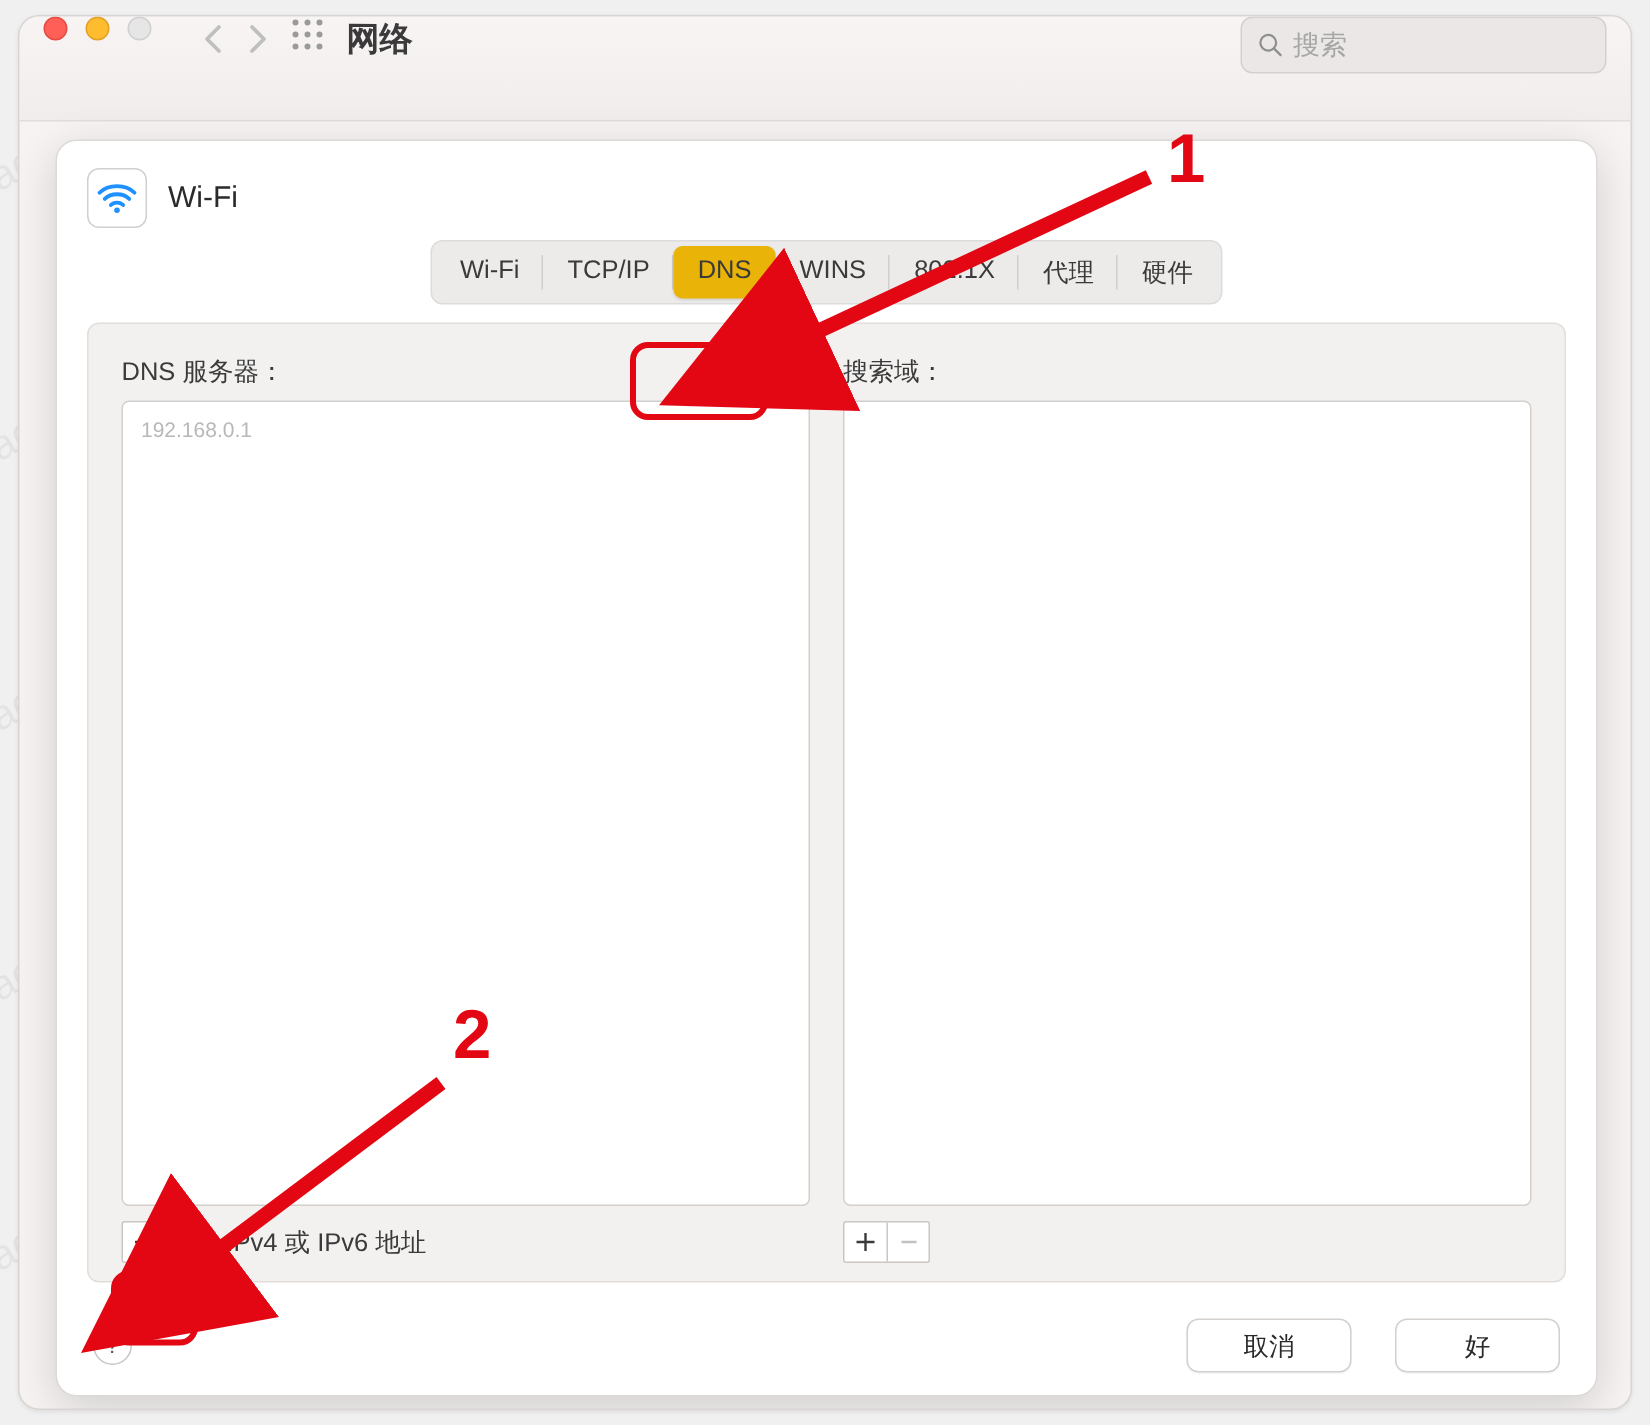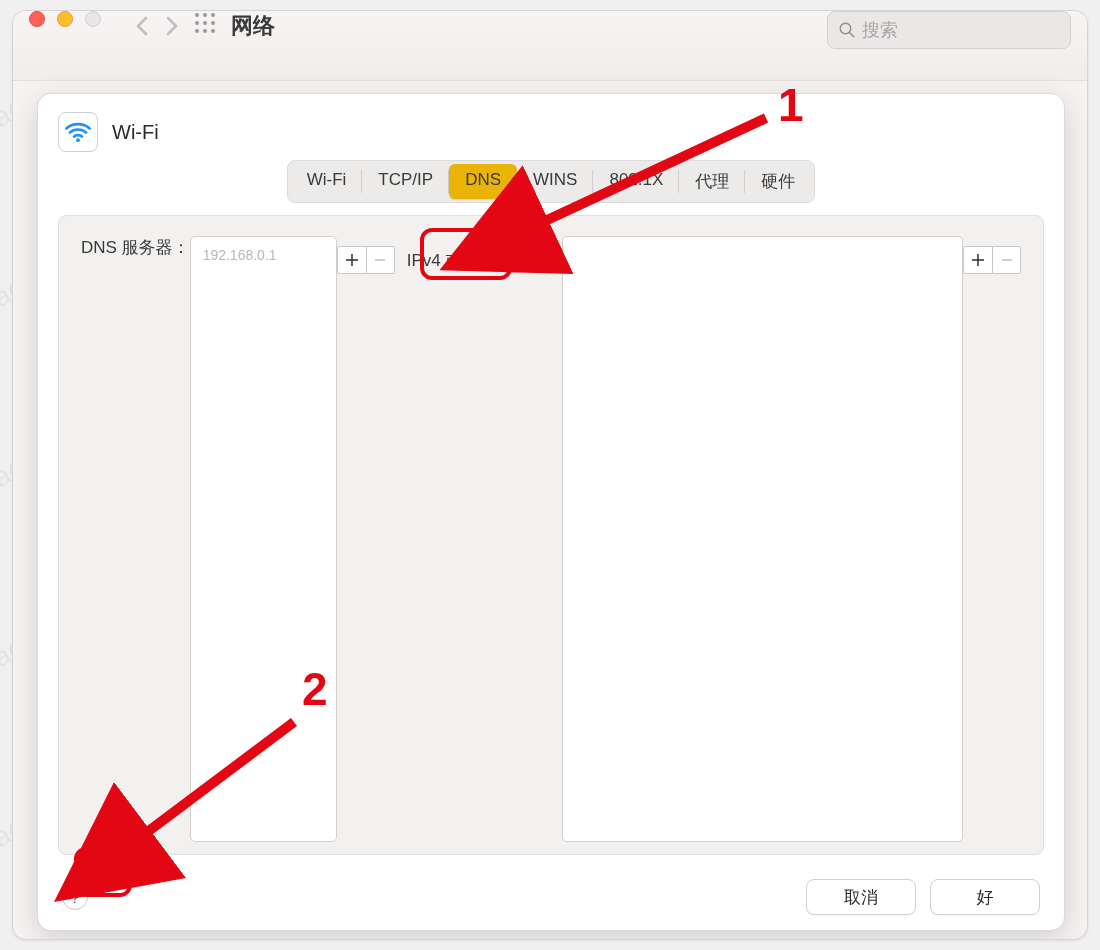--- a/index.html
+++ b/index.html
@@ -67,39 +67,39 @@
   }
   .tab.active { background:#eab308; border-radius:6px; box-shadow:0 1px 2px rgba(0,0,0,0.12); }
   .tab.active::after{ display:none; }
   .tab.active + .tab::before{ display:none; }
 
   
   .content-panel {
     margin: 12px 20px 0 20px; height:640px; background:#f3f1f0; border:1px solid #e1dedc; border-radius:8px;
     padding: 20px 22px 12px 22px; display:flex; gap:22px;
   }
-  .col { flex:1; display:flex; flex-direction:row; }
+  .col { flex:1; display:flex; flex-direction:column; }
   .col-label { font-size:17px; color:#3a3a3a; margin-bottom:8px; }
   .listbox {
     flex:1; background:#fff; border:1px solid #d2cfcd; border-radius:5px; padding:10px 12px; font-size:14px; color:#b8b8b8; overflow:auto;
   }
   .listfooter { display:flex; align-items:center; gap:12px; margin-top:10px; height:28px;}
   .pm-group { display:flex; border:1px solid #c9c6c4; border-radius:2px; background:#fff;}
   .pm-btn {
     width:28px; height:26px; display:flex; align-items:center; justify-content:center; font-size:18px; color:#3a3a3a;
   }
   .pm-btn.minus{ color:#c2c2c2; border-left:1px solid #c9c6c4;}
   .hint { font-size:17px; color:#3a3a3a; }
 
   
   .sheet-bottom { position:absolute; left:0; right:0; bottom:0; height:66px; display:flex; align-items:center; padding:0 24px; }
   .help-btn { width:26px; height:26px; border:1px solid #c9c6c4; border-radius:50%; background:#fff; color:#5a5a5a; font-size:15px; display:flex; align-items:center; justify-content:center;}
   .btn-spacer{flex:1;}
   .push-btn {
-    min-width:110px; height:36px; border:1px solid #d3d0ce; background:#fff; border-radius:8px; font-size:17px; color:#2a2a2a; padding:0 22px; margin-left:14px;
+    min-width:110px; height:36px; border:1px solid #d3d0ce; background:#fff; border-radius:8px; font-size:17px; color:#2a2a2a; padding:0 22px; margin-left:29px;
     box-shadow: 0 1px 1px rgba(0,0,0,0.04);
   }
 
   
   .anno { position:absolute; pointer-events:none; }
   .anno-box { position:absolute; border:4px solid #e30613; border-radius:12px; }
   .anno-label { position:absolute; color:#e30613; font-weight:800; font-size:46px; font-family: Arial, sans-serif; }
   .arrow { position:absolute; }
   .arrow svg { overflow:visible; }
 </style>
@@ -215,20 +215,21 @@
               <svg width="14" height="14" viewBox="0 0 14 14">
                   <line x1="2" y1="7" x2="12" y2="7" stroke="#c2c2c2" stroke-width="1.6"></line>
                 </svg>
             </div>
           </div>
           <div class="hint">IPv4 或 IPv6 地址</div>
         </div>
       </div>
 
       <div class="col">
+        <div class="col-label">搜索域：</div>
         <div class="listbox"></div>
         <div class="listfooter">
           <div class="pm-group">
             <div class="pm-btn">
               <svg width="14" height="14" viewBox="0 0 14 14">
                   <line x1="7" y1="1" x2="7" y2="13" stroke="#3a3a3a" stroke-width="1.6"></line>
                   <line x1="1" y1="7" x2="13" y2="7" stroke="#3a3a3a" stroke-width="1.6"></line>
                 </svg>
             </div>
             <div class="pm-btn minus">

